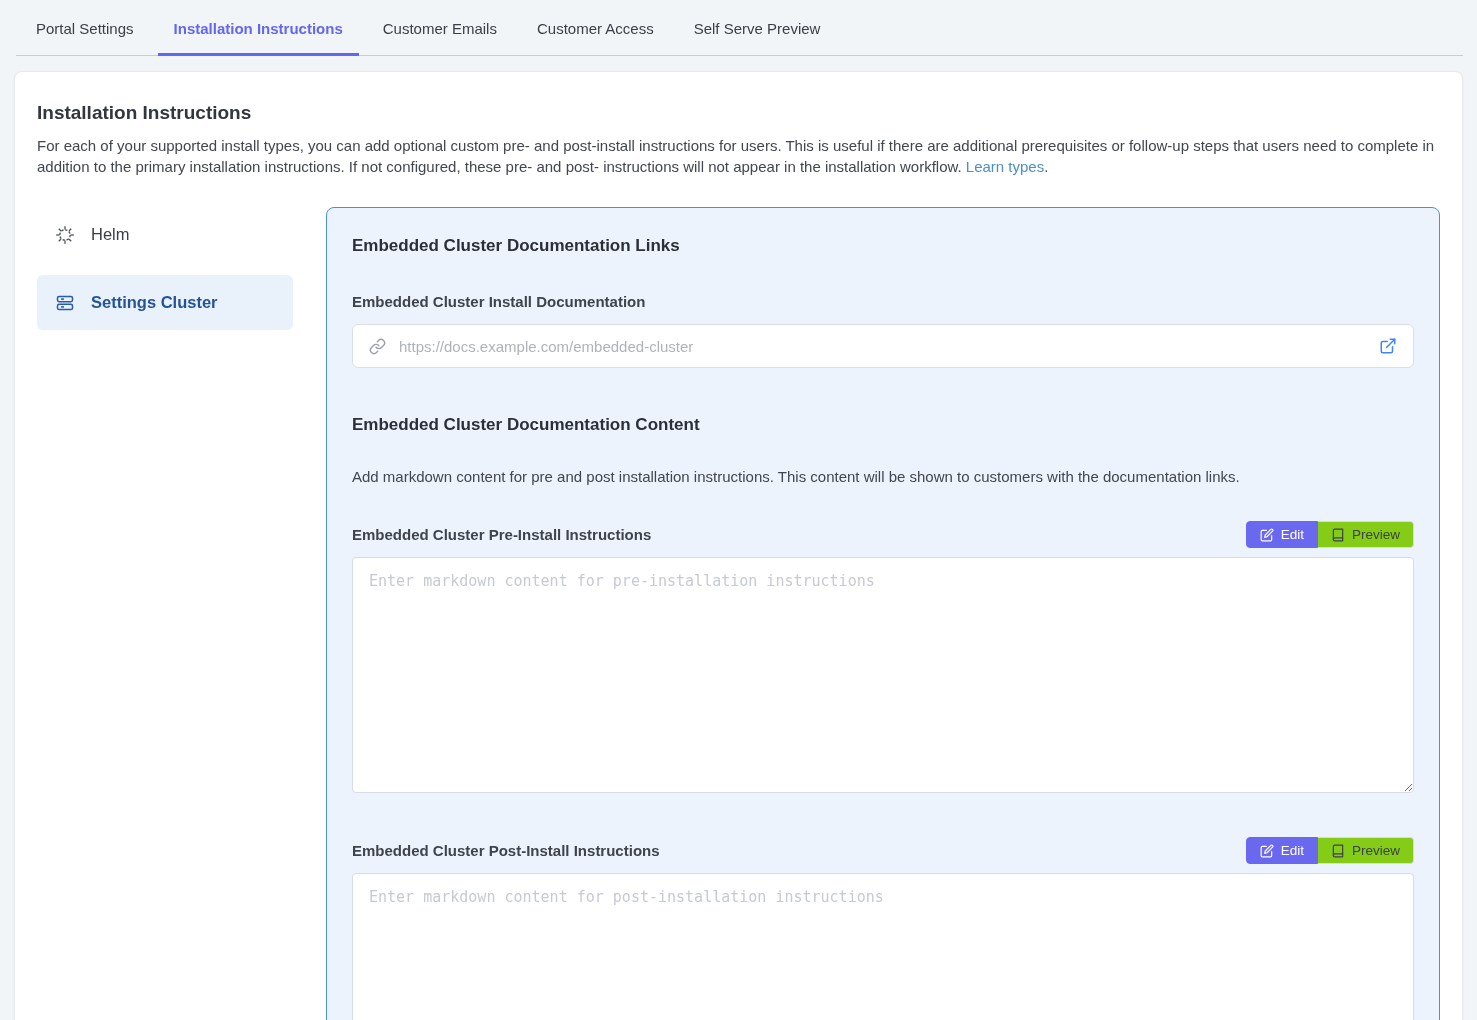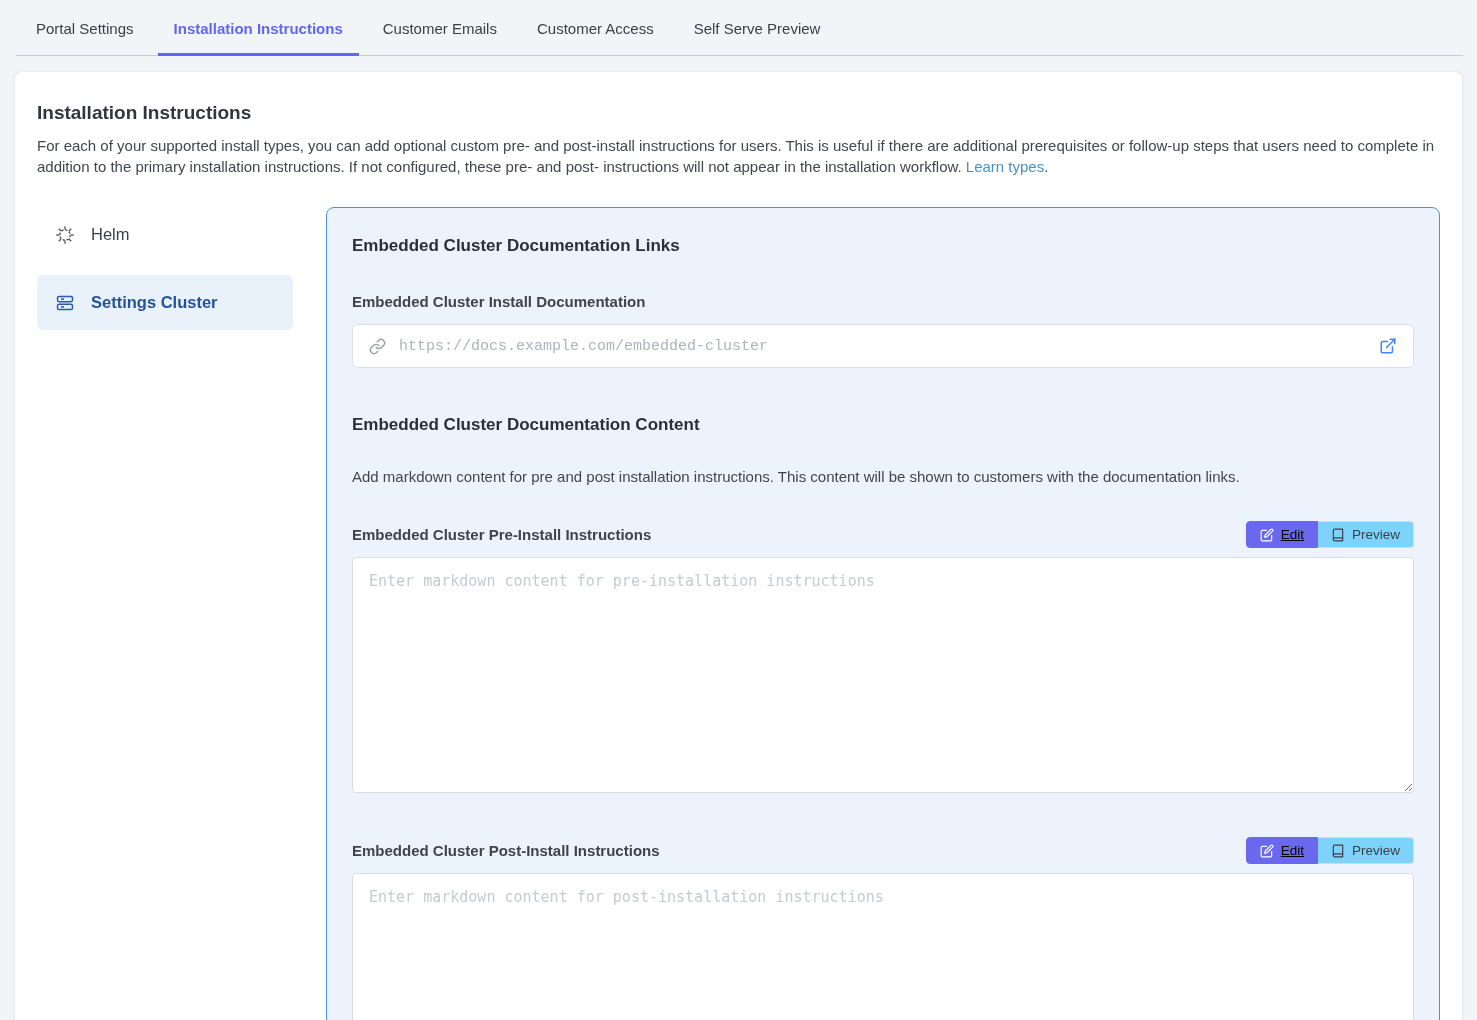--- a/index.html
+++ b/index.html
@@ -138,21 +138,21 @@
     background: #ffffff;
     border: 1px solid #dcdfe3;
     border-radius: 6px;
     padding: 0 16px;
   }
   .url-input {
     flex: 1;
     border: none;
     outline: none;
     font-size: 15px;
-    font-family: Liberation Mono, monospace;
+    font-family: Liberation Sans, sans-serif;
     color: #c2410c;
     background: transparent;
   }
   .url-input::placeholder { color: #aeb3bb; }
   .ext-link-btn {
     background: none; border: none; padding: 0;
     display: flex; align-items: center; cursor: pointer;
   }
 
   .content-heading { margin-top: 47px; }
@@ -178,27 +178,26 @@
     align-items: center;
     gap: 7px;
     height: 27px;
     padding: 0 13px;
     font-size: 13.5px;
     font-family: "Liberation Sans", sans-serif;
     cursor: pointer;
   }
   .btn-edit {
     background: #6b68f0;
-    color: #000000;
+    color: #ffffff;
     border: 1px solid #6b68f0;
     border-radius: 4px 0 0 4px;
-    text-decoration: underline;
   }
   .btn-preview {
-    background: #7dd3fc;
+    background: #84cc16;
     color: #3c4149;
     border: 1px solid #d7dade;
     border-left: none;
     border-radius: 0 4px 4px 0;
   }
   .md-textarea {
     display: block;
     width: 100%;
     height: 236px;
     background: #ffffff;

